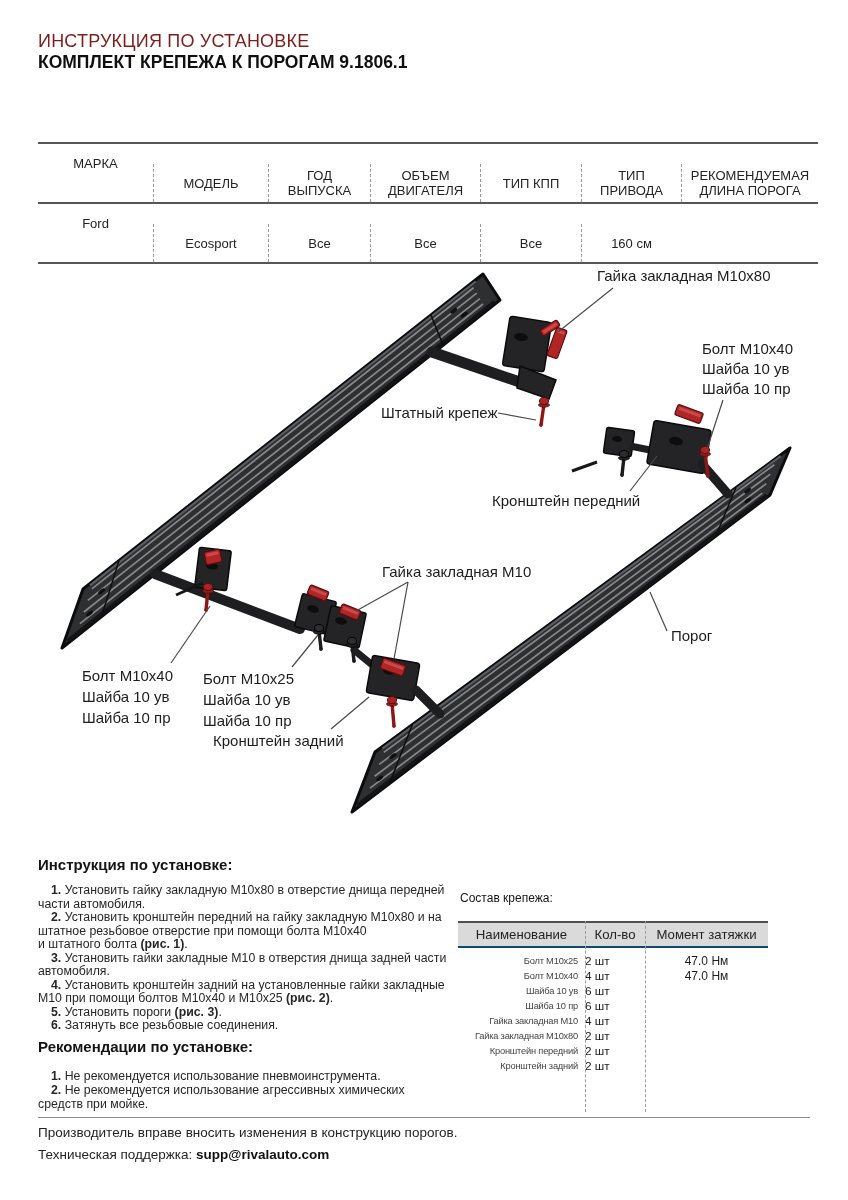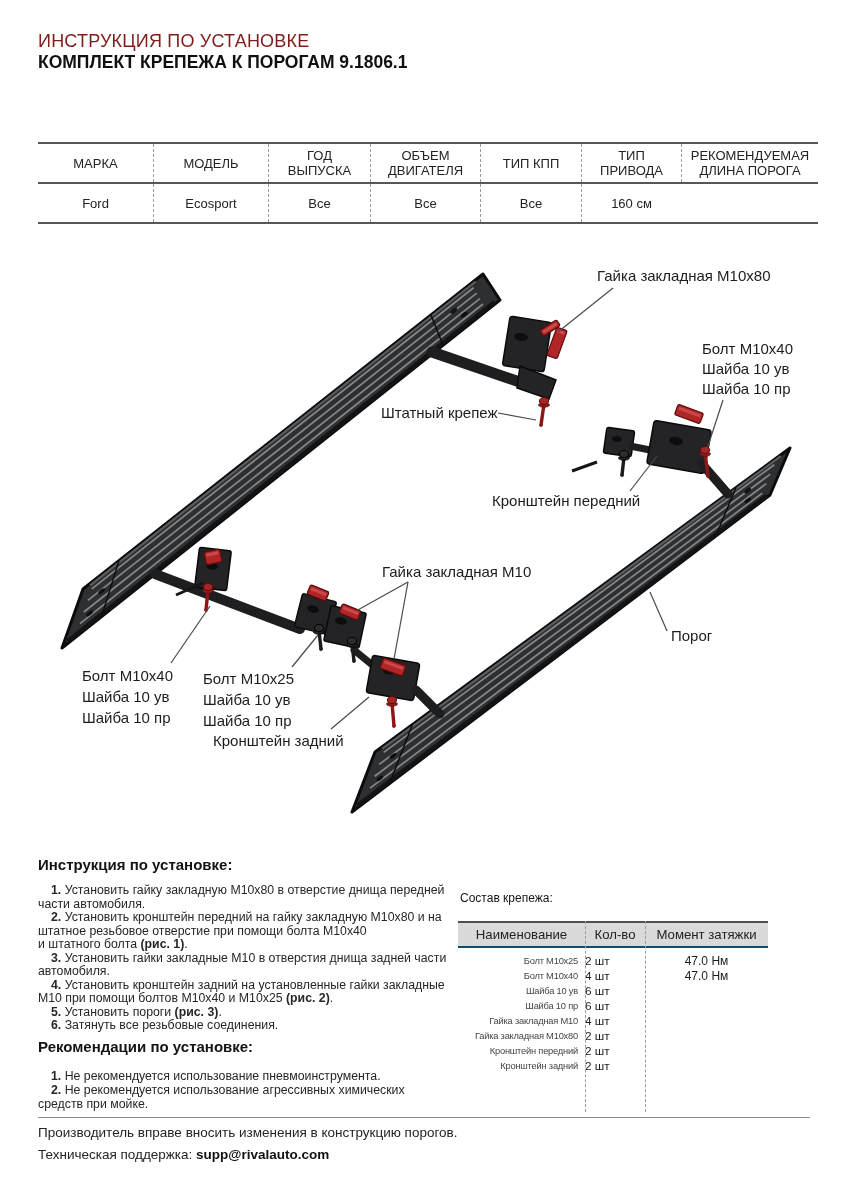--- a/index.html
+++ b/index.html
@@ -8,21 +8,21 @@
   
   .t1{position:absolute;left:38px;top:31px;font-size:18px;color:#7f1d1d;letter-spacing:.2px;text-align:right;}
   .t2{position:absolute;left:38px;top:52px;font-size:17.5px;font-weight:bold;color:#101010;}
   
   .vtable{position:absolute;left:38px;top:142px;width:780px;
           border-top:2px solid #56565a;border-bottom:2px solid #56565a;}
   .vhead,.vrow{display:grid;grid-template-columns:115px 115px 102px 110px 101px 100px 137px;}
   .vhead{border-bottom:2px solid #56565a;}
   .vcell{height:38px;display:flex;align-items:center;justify-content:center;text-align:center;
          font-size:13px;line-height:15px;white-space:pre-line;color:#232323;}
-  .vhead .vcell+.vcell,.vrow .vcell+.vcell{border-left:1px dashed #9b9b9b;}
+  .vhead .vcell+.vcell,.vrow .vcell+.vcell{border-left:1px dashed #9b9b9b;margin-top:20px;}
   
   .diagram{position:absolute;left:0;top:248px;}
   .diagram text{font-family:"Liberation Sans",sans-serif;}
   
   .h1{position:absolute;left:38px;font-size:15px;font-weight:bold;color:#141414;}
   .lines{position:absolute;left:38px;font-size:12.3px;color:#262626;white-space:nowrap;}
   #insL{top:884px;line-height:13.5px;}
   #recL{top:1069px;line-height:14px;}
   .tline.ind{padding-left:13px;}
   

